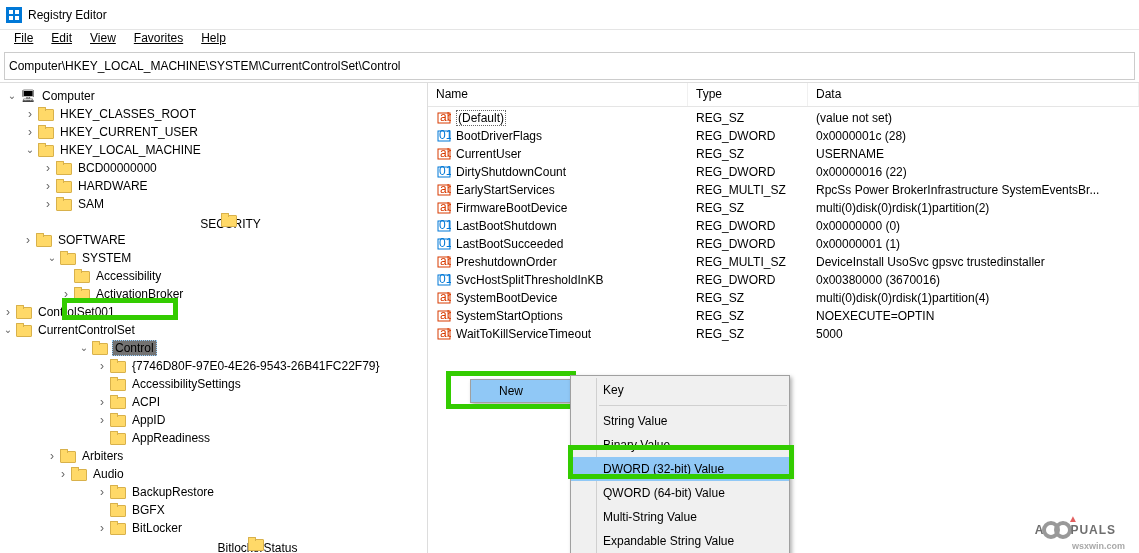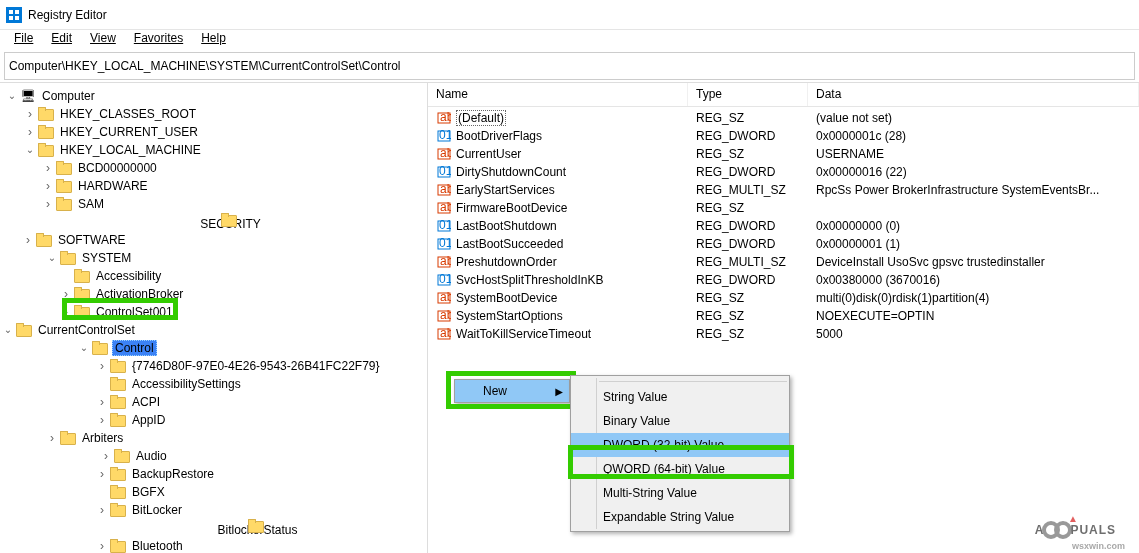--- a/index.html
+++ b/index.html
@@ -22,21 +22,21 @@
 .tree-row { display: flex; align-items: center; height: 18px; white-space: nowrap; padding-right:6px;}
 .expander { width: 16px; text-align: center; color: #666; font-size: 10px; cursor:default; user-select:none;}
 .expander.open::before { content: "⌄"; display:inline-block; transform: translateY(-1px);}
 .expander.closed::before { content: "›"; font-size:12px; }
 .expander.none::before { content: ""; }
 .folder-icon { width: 16px; height: 14px; margin-right: 4px; display:inline-block; position:relative;}
 .folder-icon::before { content:""; position:absolute; left:0; top:2px; width:14px; height:10px; background:#ffd968; border:1px solid #d8b14b; border-radius:1px;}
 .folder-icon::after { content:""; position:absolute; left:0; top:0; width:6px; height:3px; background:#ffd968; border:1px solid #d8b14b; border-bottom:none; border-radius:1px 1px 0 0;}
 .pc-icon { width:16px; height:14px; margin-right:4px; display:inline-flex; align-items:center; justify-content:center;}
 .tree-label { padding: 0 2px; }
-.tree-row.selected .tree-label { background: #3b82f6; border: 1px dotted #99d1ff; }
+.tree-row.selected .tree-label { background: #737373; border: 1px dotted #99d1ff; }
 .green-box { position:absolute; border: 5px solid #33cc00; pointer-events:none; }
 
 .list-panel { flex: 1; display: flex; flex-direction: column; position: relative; }
 .list-header { display: flex; height: 24px; border-bottom: 1px solid #e5e5e5; background:#fff;}
 .list-header .col { padding: 4px 8px; border-right: 1px solid #f0f0f0; }
 .col-name { width: 260px; }
 .col-type { width: 120px; }
 .col-data { flex: 1; }
 .list-body { flex:1; overflow:auto; padding-top:2px;}
 .list-row { display:flex; height:18px; align-items:center;}
@@ -149,21 +149,21 @@
       <div class="tree-row" style="padding-left: 58px;">
         <span class="expander none"></span>
         <span class="folder-icon"></span>
         <span class="tree-label">Accessibility</span>
       </div>
       <div class="tree-row" style="padding-left: 58px;">
         <span class="expander closed"></span>
         <span class="folder-icon"></span>
         <span class="tree-label">ActivationBroker</span>
       </div>
-      <div class="tree-row" style="padding-left: 58px;">
+      <div class="tree-row" style="">
         <span class="expander closed"></span>
         <span class="folder-icon"></span>
         <span class="tree-label">ControlSet001</span>
       </div>
       <div class="tree-row" style="">
         <span class="expander open"></span>
         <span class="folder-icon"></span>
         <span class="tree-label">CurrentControlSet</span>
       </div>
       <div class="tree-row selected" style="padding-left: 76px;">
@@ -184,26 +184,31 @@
       <div class="tree-row" style="padding-left: 94px;">
         <span class="expander closed"></span>
         <span class="folder-icon"></span>
         <span class="tree-label">ACPI</span>
       </div>
       <div class="tree-row" style="padding-left: 94px;">
         <span class="expander closed"></span>
         <span class="folder-icon"></span>
         <span class="tree-label">AppID</span>
       </div>
+      <div class="tree-row" style="padding-left: 94px;">
+        <span class="expander none"></span>
+        <span class="folder-icon"></span>
+        <span class="tree-label">AppReadiness</span>
+      </div>
       <div class="tree-row" style="padding-left: 44px;">
         <span class="expander closed"></span>
         <span class="folder-icon"></span>
         <span class="tree-label">Arbiters</span>
       </div>
-      <div class="tree-row" style="padding-left: 55px; margin-left: 43px;">
+      <div class="tree-row" style="padding-left: 55px;">
         <span class="expander closed"></span>
         <span class="folder-icon"></span>
         <span class="tree-label">Audio</span>
       </div>
       <div class="tree-row" style="padding-left: 94px;">
         <span class="expander closed"></span>
         <span class="folder-icon"></span>
         <span class="tree-label">BackupRestore</span>
       </div>
       <div class="tree-row" style="padding-left: 94px;">
@@ -304,20 +309,21 @@
           <div class="c-name">
             <span class="val-icon str">
               <svg width="14" height="14">
                 <rect x="1" y="2" width="12" height="10" fill="#fff" stroke="#d83b01"></rect>
                 <text x="3" y="10" font-size="7" fill="#d83b01">ab</text>
               </svg>
             </span>
             <span>FirmwareBootDevice</span>
           </div>
           <div class="c-type">REG_SZ</div>
+          <div class="c-data">multi(0)disk(0)rdisk(1)partition(2)</div>
         </div>
         <div class="list-row">
           <div class="c-name">
             <span class="val-icon bin">
               <svg width="14" height="14">
                 <rect x="1" y="2" width="12" height="10" fill="#fff" stroke="#0078d7"></rect>
                 <text x="2" y="10" font-size="6" fill="#0078d7">011</text>
               </svg>
             </span>
             <span>LastBootShutdown</span>
@@ -398,31 +404,34 @@
                 <text x="3" y="10" font-size="7" fill="#d83b01">ab</text>
               </svg>
             </span>
             <span>WaitToKillServiceTimeout</span>
           </div>
           <div class="c-type">REG_SZ</div>
           <div class="c-data">5000</div>
         </div>
       </div>
 
-    <div class="context-parent" style="left:26px; top:296px;">
+    <div class="context-parent" style="left:42px; top:296px;">
       <div class="ctx-left-strip"></div>
       <div class="ctx-item hover">
         <span>New</span>
         <span class="arrow">▶</span>
       </div>
     </div>
     <div class="green-box" style="left:18px; top:288px; width:130px; height:38px;"></div>
 
     <div class="context-sub" style="left:142px; top:292px;">
       <div class="ctx-left-strip"></div>
+      <div class="ctx-item">
+          <span>Key</span>
+        </div>
       <div class="sep"></div>
       <div class="ctx-item">
           <span>String Value</span>
         </div>
       <div class="ctx-item">
           <span>Binary Value</span>
         </div>
       <div class="ctx-item hover">
           <span>DWORD (32-bit) Value</span>
         </div>

